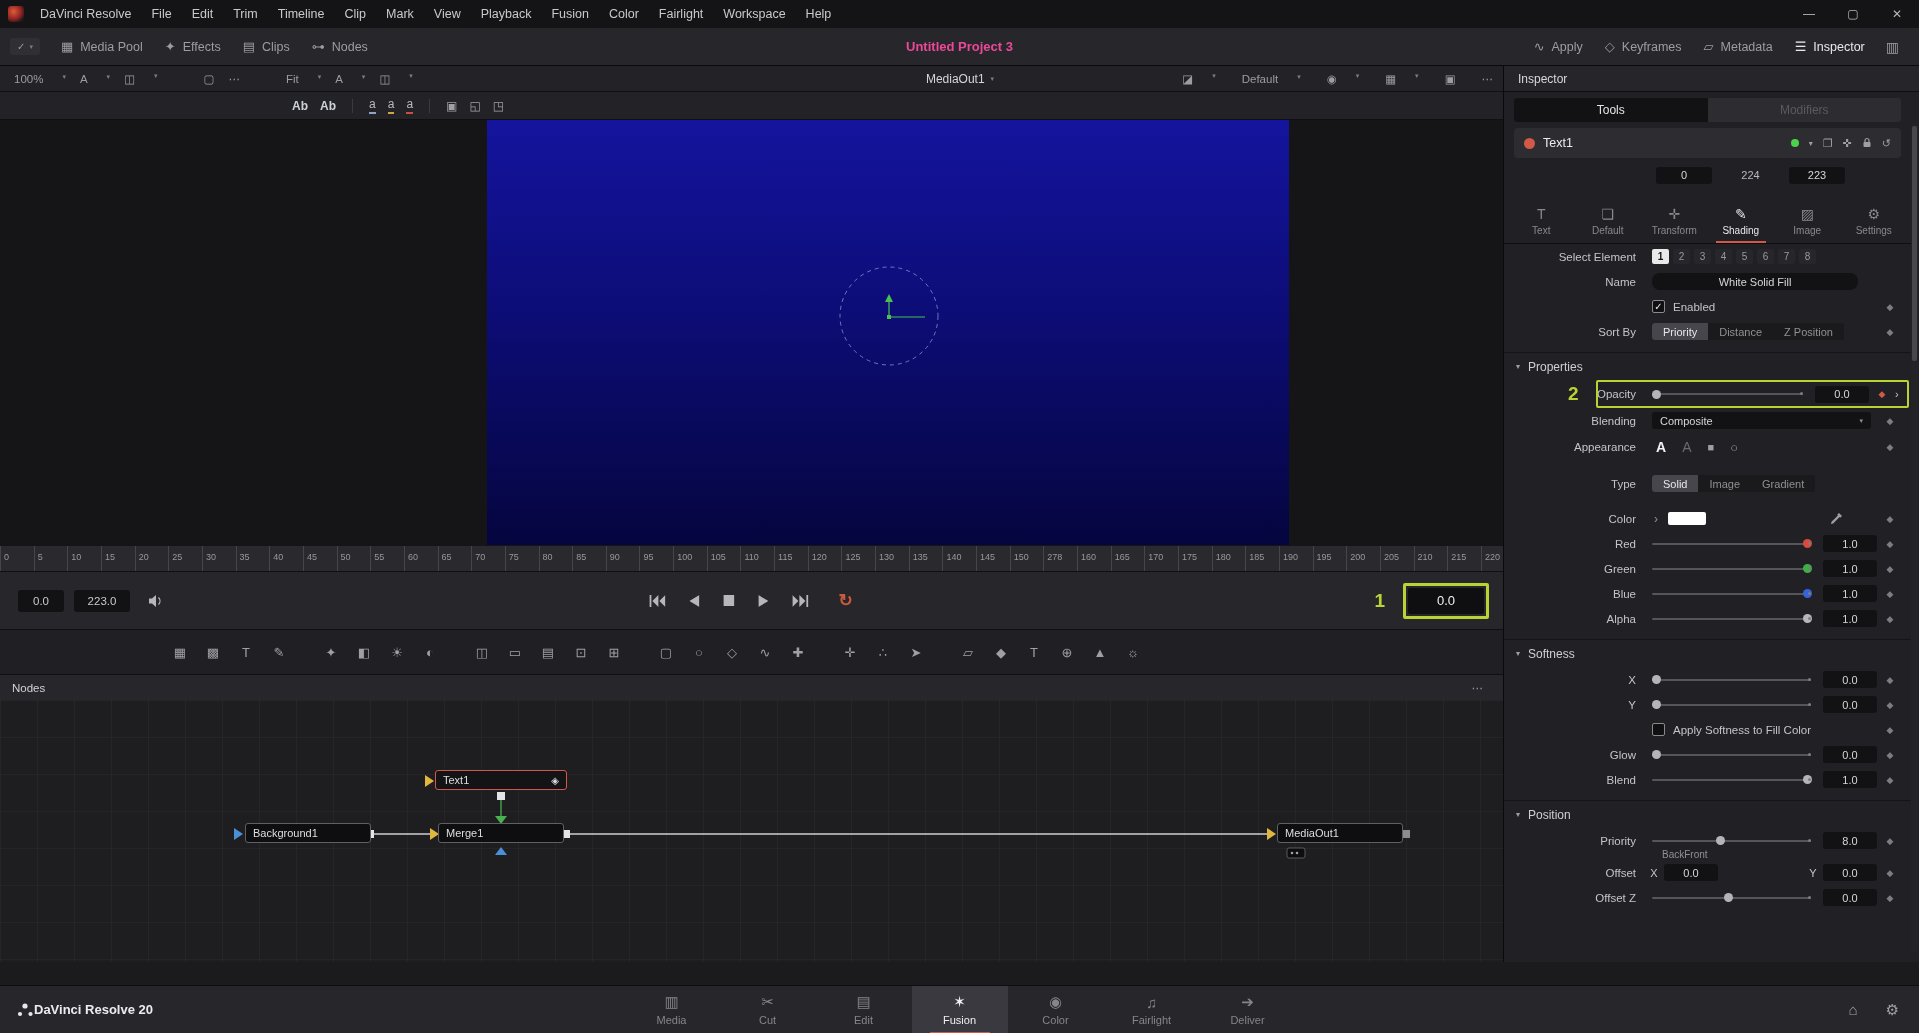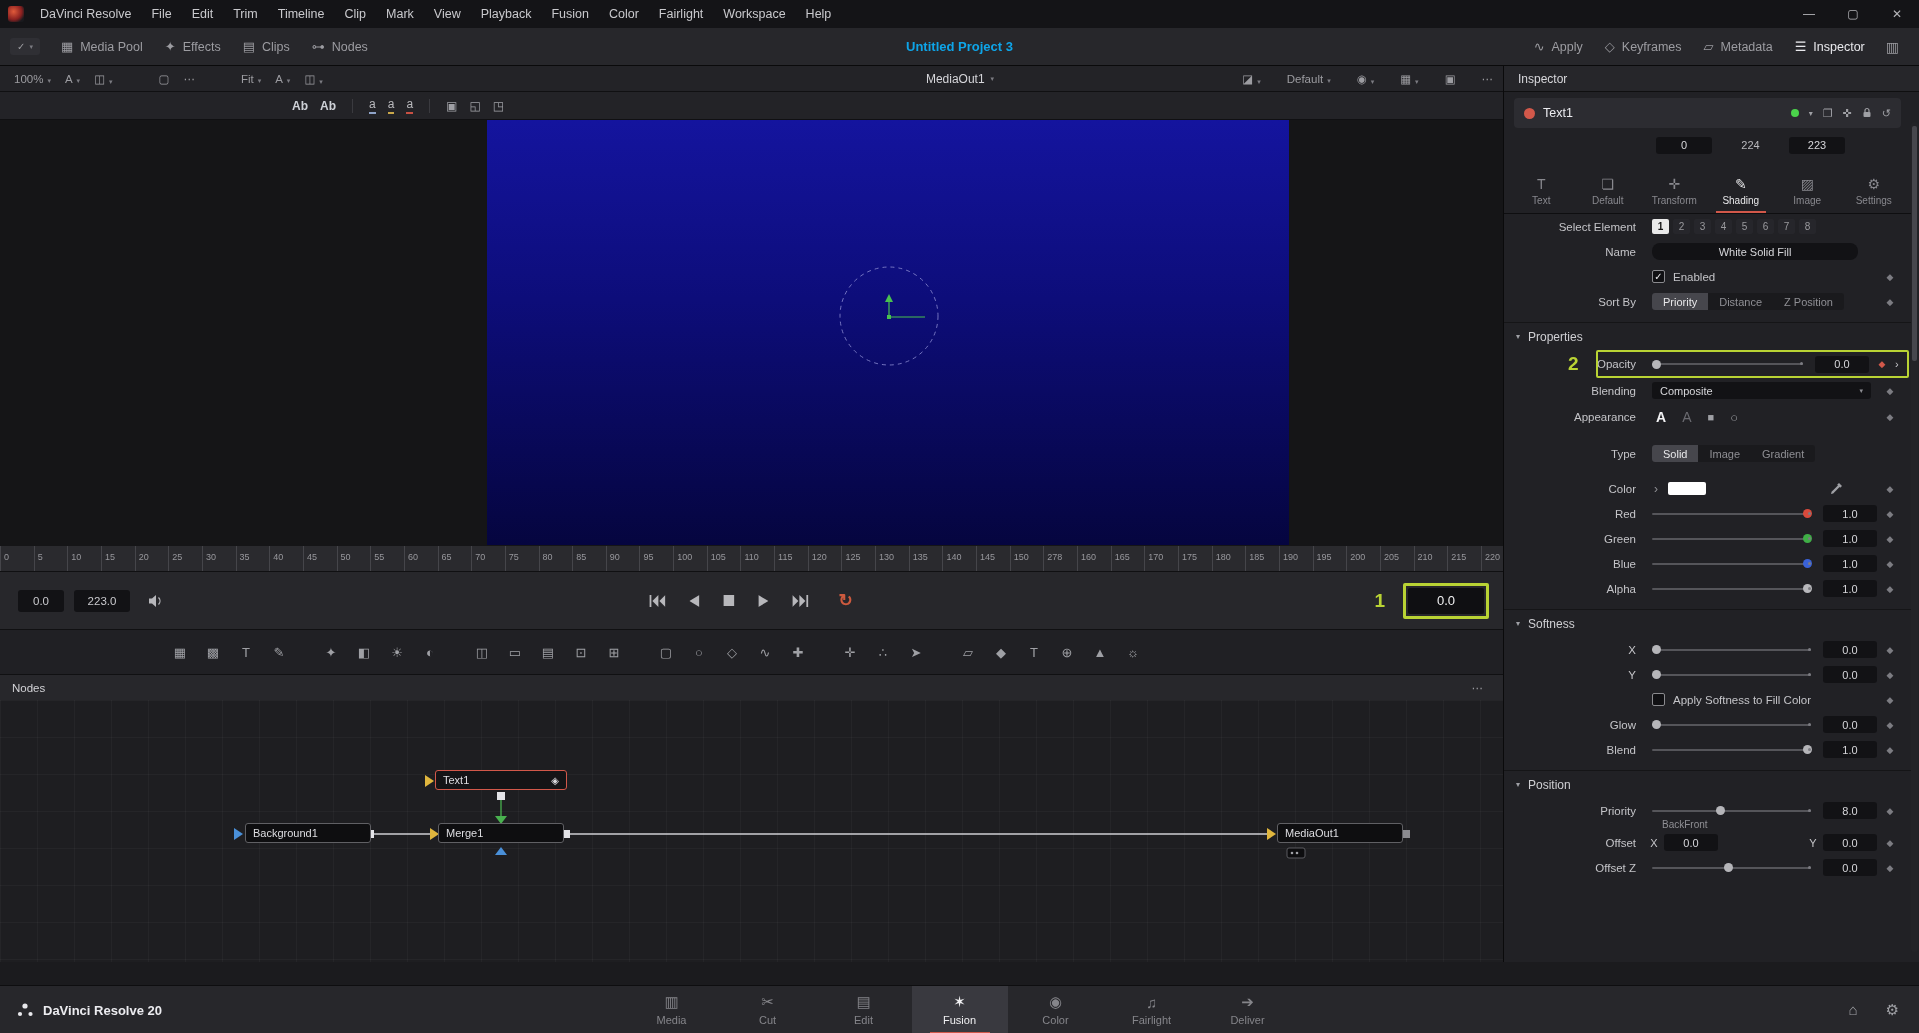--- a/index.html
+++ b/index.html
@@ -21,29 +21,29 @@
   .mitem{padding:0 10px;line-height:28px;white-space:nowrap}
   #winctl{margin-left:auto;display:flex}
   #winctl span{width:44px;text-align:center;line-height:28px;color:#b5b5b9;font-size:12px}
 
   
   #toolbar{position:absolute;left:0;top:28px;width:1919px;height:38px;background:var(--bar);border-bottom:1px solid #0a0a0b;display:flex;align-items:center;padding:0 10px}
   .qbtn{display:flex;align-items:center;gap:4px;background:#2f2f34;border-radius:3px;padding:3px 7px;color:#9c9ca1;font-size:10px;margin-right:10px}
   .tbtn{display:flex;align-items:center;gap:7px;color:#9c9ca1;font-size:12.5px;padding:0 11px;height:38px}
   .tbtn .ticn{font-size:13px}
   .tbtn.active{color:#e8e8ec}
-  #tb-title{position:absolute;left:50%;transform:translateX(-50%);color:#0ea5e9;font-size:13px;font-weight:bold}
+  #tb-title{position:absolute;left:50%;transform:translateX(-50%);color:#ec4899;font-size:13px;font-weight:bold}
   #tb-right{margin-left:auto;display:flex;align-items:center}
   .panelicn{color:#9c9ca1;font-size:14px;padding:0 10px}
 
   
   #left{position:absolute;left:0;top:66px;width:1503px;height:896px;display:flex;flex-direction:column;background:#151517}
 
   .viewer-header{height:26px;background:#232327;border-bottom:1px solid #101012;position:relative;display:flex;align-items:center;font-size:11.5px;color:#9c9ca1;flex:none}
-  .vh-item{display:flex;align-items:flex-end;gap:4px;margin-left:14px}
+  .vh-item{display:flex;align-items:flex-start;gap:19px;margin-left:14px}
   .vh-caret{font-size:7px;color:#7c7c82}
   .vh-gap{margin-left:46px}
   #vh-title{position:absolute;left:960px;transform:translateX(-50%);display:flex;align-items:center;gap:6px;color:#d6d6da;font-size:12px}
   #vh-right{position:absolute;right:10px;display:flex;align-items:center;gap:12px}
 
   .text-toolbar{height:28px;background:#232327;border-bottom:1px solid #101012;display:flex;align-items:center;padding-left:292px;gap:12px;font-size:12px;color:#b9b9bd;flex:none}
   .tt-ab{color:#ced1d7;font-weight:bold}
   .tt-u{padding-bottom:1px}
   .ul1{border-bottom:2px solid #8fa3c8}.ul2{border-bottom:2px solid #caa84a}.ul3{border-bottom:2px solid #c85043}
   .tt-f{color:#9fa0a5;font-size:12px}
@@ -149,21 +149,21 @@
   .subrow{display:flex;justify-content:flex-start;padding:0 96px 0 158px;height:11px;font-size:10px;color:var(--dim);margin-top:-4px}
   .axis{width:16px;text-align:center;color:var(--txt);font-size:11px}
   .vscroll{position:absolute;right:1px;top:30px;bottom:10px;width:7px;background:#232327;border-radius:3px}
   .vthumb{position:absolute;top:4px;height:235px;left:1px;width:5px;background:#47474d;border-radius:2px}
 
   
   #statusbar{position:absolute;left:0;top:962px;width:1919px;height:23px;background:#202024;border-top:1px solid #0e0e10;font-size:11px;color:#97979c}
   #st-play{position:absolute;right:548px;top:4px}
   #st-mem{position:absolute;right:14px;top:4px}
   #footer{position:absolute;left:0;top:985px;width:1919px;height:48px;background:var(--bar);border-top:1px solid #0e0e10;display:flex;align-items:center}
-  .flogo{display:flex;align-items:flex-end;gap:9px;padding-left:16px;color:#ececf0;font-size:13px;font-weight:bold}
+  .flogo{display:flex;align-items:center;padding-left:16px;color:#ececf0;font-size:13px;font-weight:bold}
   .pages{position:absolute;left:50%;transform:translateX(-50%);display:flex;height:48px}
   .page{width:96px;height:48px;display:flex;flex-direction:column;align-items:center;justify-content:center;gap:3px;color:#85858a;font-size:11px;position:relative}
   .page .picon{font-size:15px}
   .page.active{background:#39393f;color:#f0f0f2}
   .page.active::after{content:"";position:absolute;bottom:0;left:18px;right:18px;height:2px;background:var(--accent)}
   .fright{margin-left:auto;display:flex;gap:28px;padding-right:20px;color:#9fa0a5;font-size:15px}
 </style>
 </head>
 <body>
 
@@ -484,20 +484,24 @@
         </div>
       <div class="node" id="node-out">
           <span>MediaOut1</span>
         </div>
     </div>
   </div>
 
   <aside id="inspector">
     <div class="insp-title">Inspector</div>
     <div class="insp-body">
+      <div class="ttabs">
+        <div class="ttab sel">Tools</div>
+        <div class="ttab dim">Modifiers</div>
+      </div>
 
       <div class="nodehdr">
         <span class="dot red"></span>
         <span class="nname">Text1</span>
         <span class="hicons">
           <span class="dot green"></span>
           <span style="font-size:8px">▾</span>
           <span>❐</span>
           <span>✜</span>
           <span><svg width="10" height="11" viewBox="0 0 10 11">

